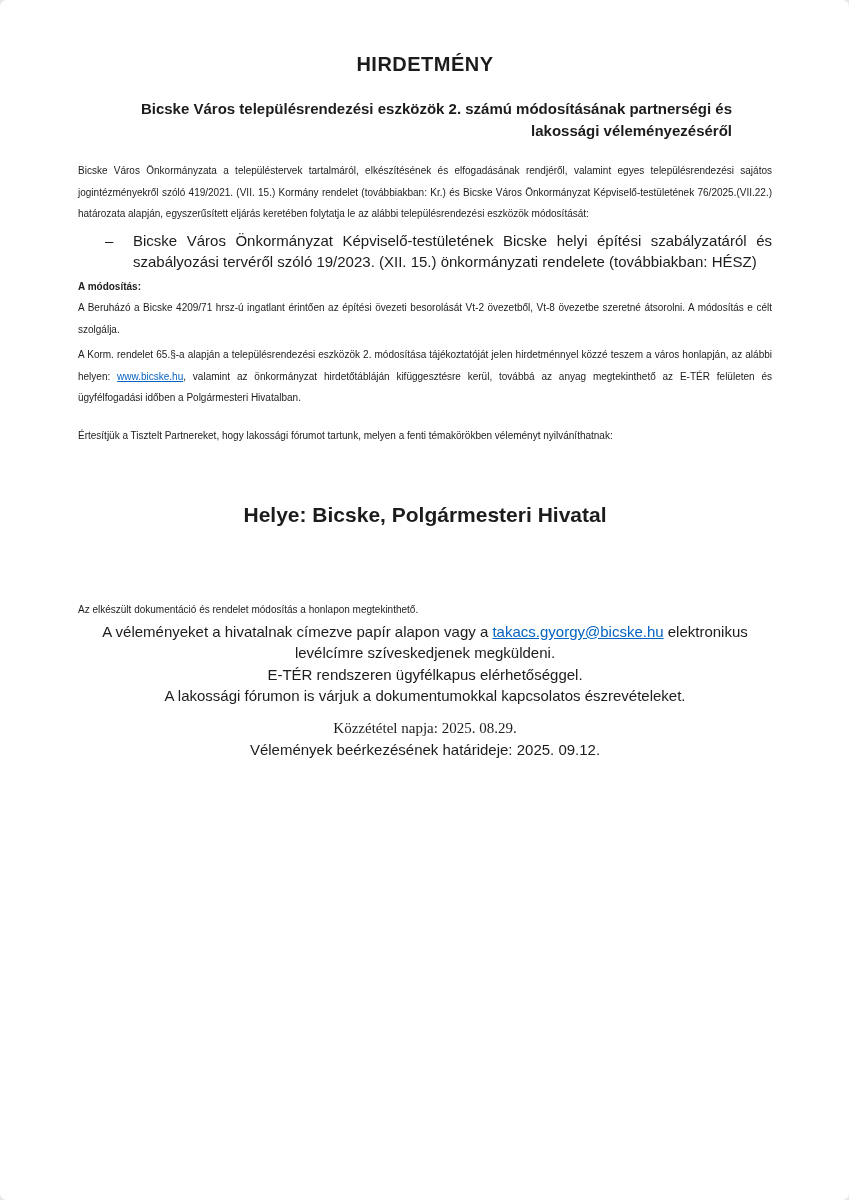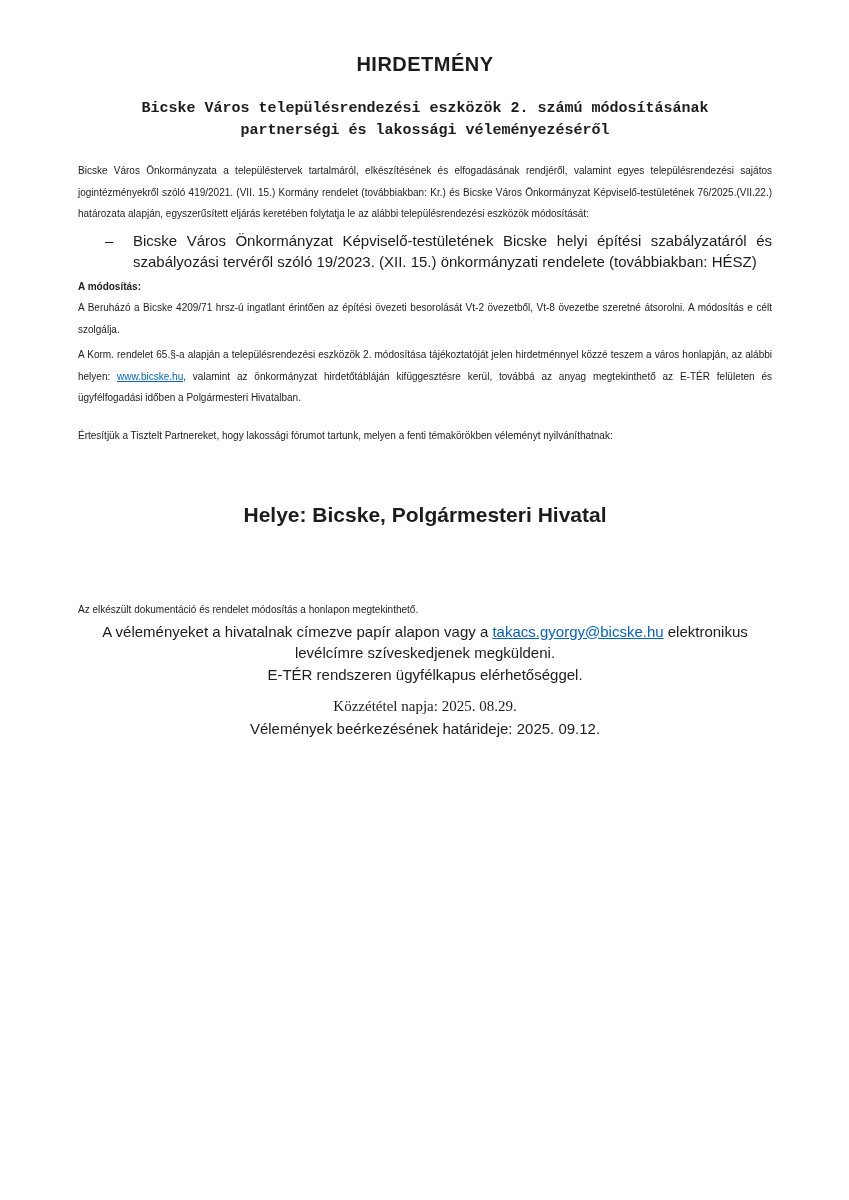--- a/index.html
+++ b/index.html
@@ -11,36 +11,36 @@
     position: relative;
     width: 849px;
     height: 1200px;
     margin: 0 auto;
     background: #ffffff;
     box-sizing: border-box;
     padding: 52px 77px 7px 78px;
     font-family: "Liberation Sans", "DejaVu Sans", sans-serif;
     color: #1c1c1c;
     overflow: hidden;
+    border-radius: 7px;
   }
   .doc-title {
     margin: 0;
     font-size: 20px;
     line-height: 24px;
     font-weight: bold;
     text-align: center;
     letter-spacing: 0.5px;
   }
   .doc-subtitle {
     margin: 22px 40px 0 40px;
     font-size: 15px;
     line-height: 22px;
     font-weight: bold;
-    text-align: center;
-    font-family: Liberation Mono, monospace;
+    text-align: right;
   }
   .body-par {
     margin: 0;
     font-size: 10px;
     line-height: 21.5px;
     text-align: justify;
   }
   .par-intro        { margin-top: 18px; }
   .bullet-row {
     margin-top: 5px;
@@ -104,18 +104,19 @@
     <div>Helye: Bicske, Polgármesteri Hivatal</div>
   </div>
 
   <p class="body-par par-documentation">Az elkészült dokumentáció és rendelet módosítás a honlapon megtekinthető.</p>
 
 
   <p class="par-plain"><span>A véleményeket a hivatalnak címezve papír alapon vagy a </span><a class="doc-link" style="color: rgb(5, 99, 193);">takacs.gyorgy@bicske.hu</a><span> elektronikus levélcímre szíveskedjenek megküldeni.</span></p>
 
   <p class="par-plain">E-TÉR rendszeren ügyfélkapus elérhetőséggel.</p>
 
+  <p class="par-plain">A lakossági fórumon is várjuk a dokumentumokkal kapcsolatos észrevételeket.</p>
 
   <p class="par-plain par-dates-first">Közzététel napja: 2025. 08.29.</p>
 
   <p class="par-plain">Vélemények beérkezésének határideje: 2025. 09.12.</p>
 
 </div>
 
 </body></html>

